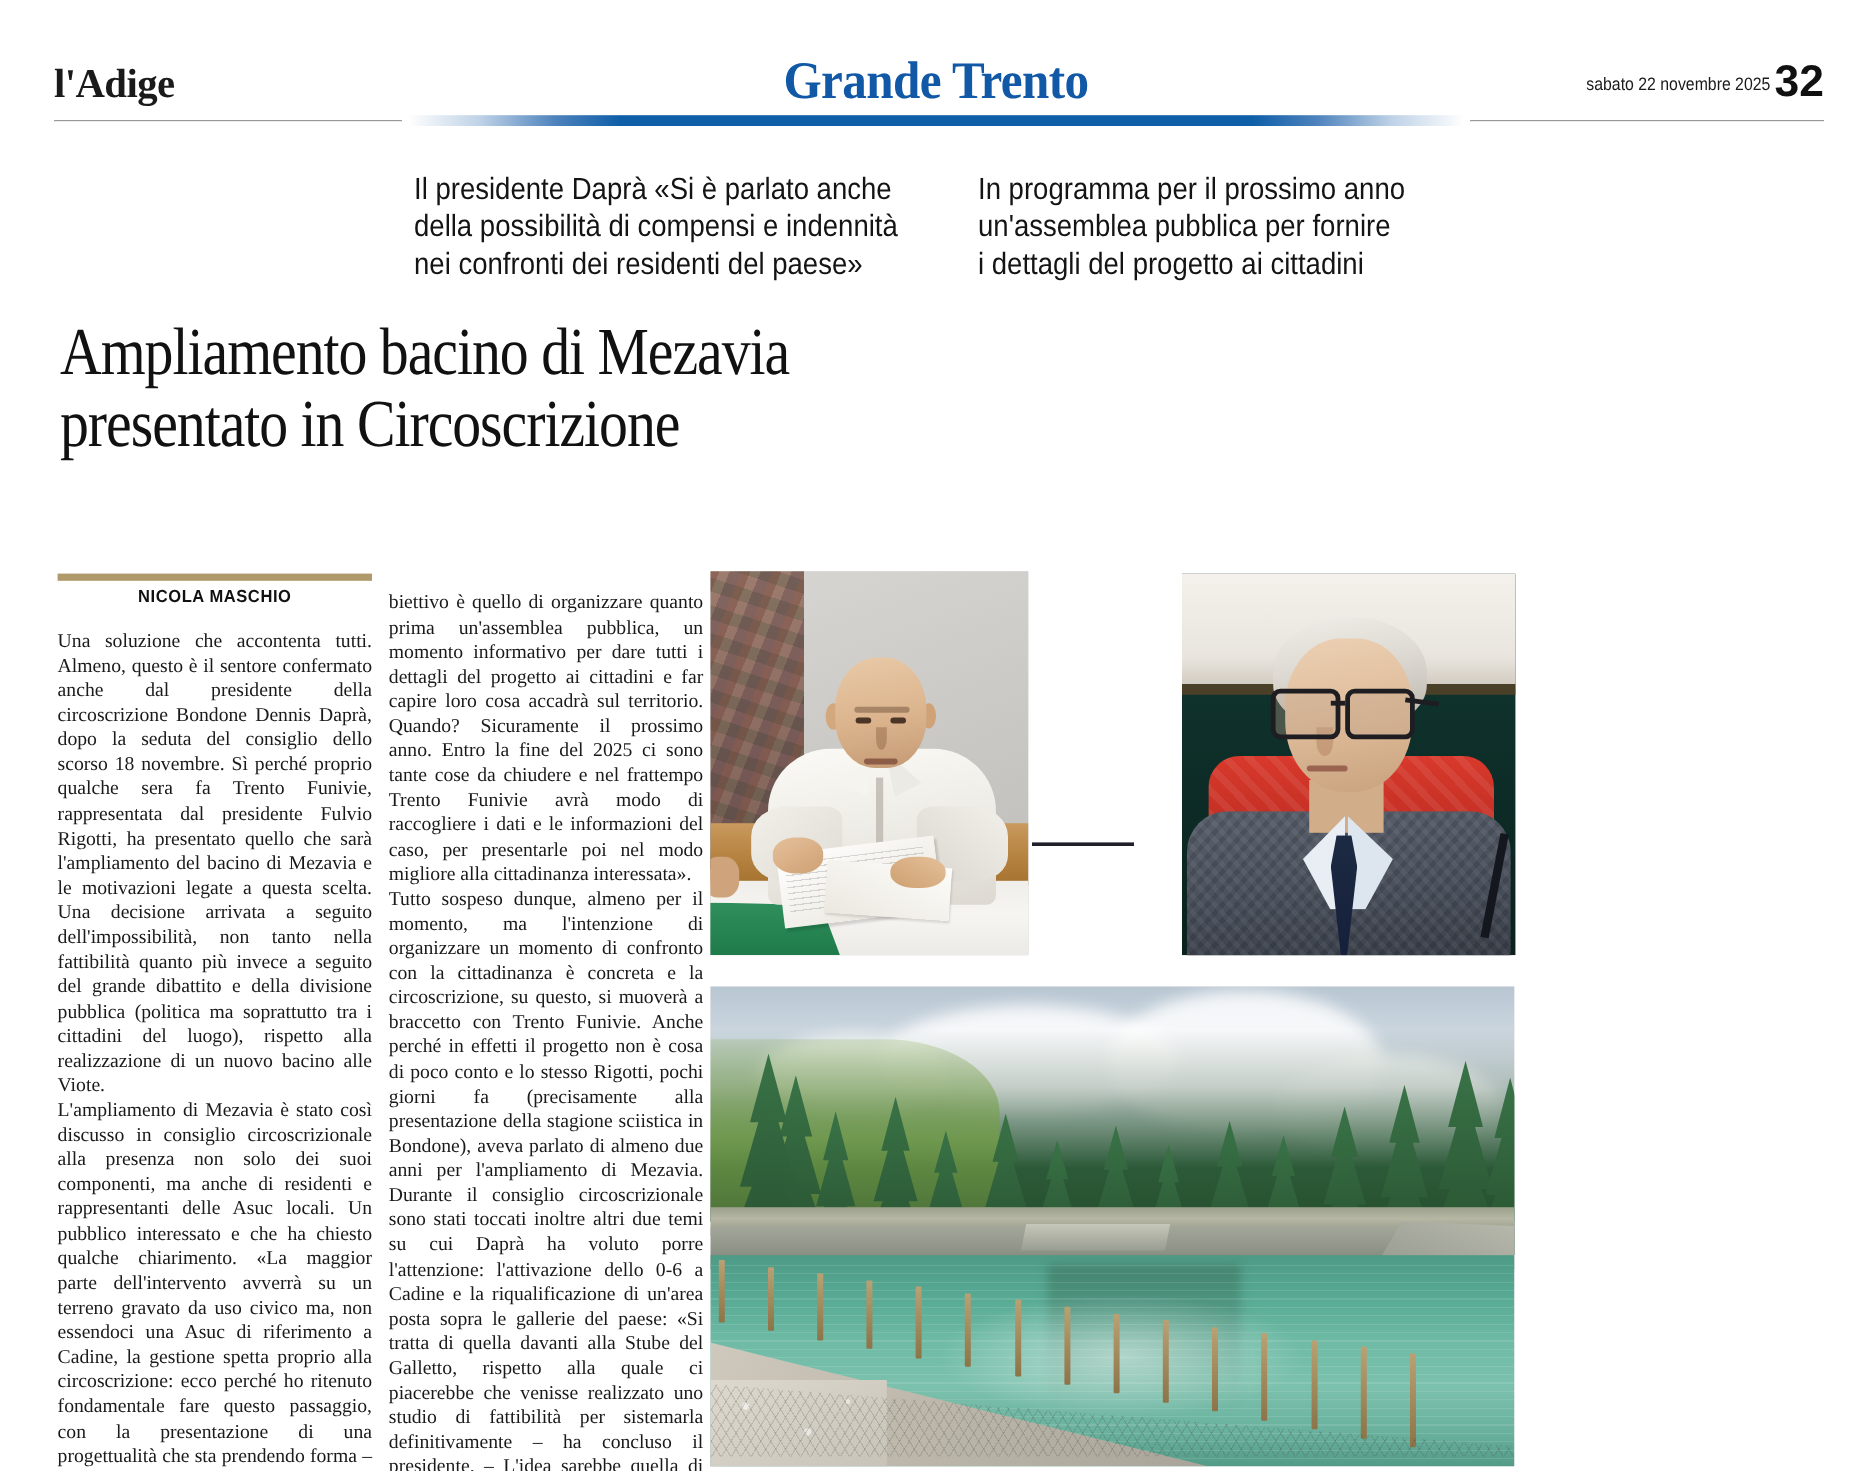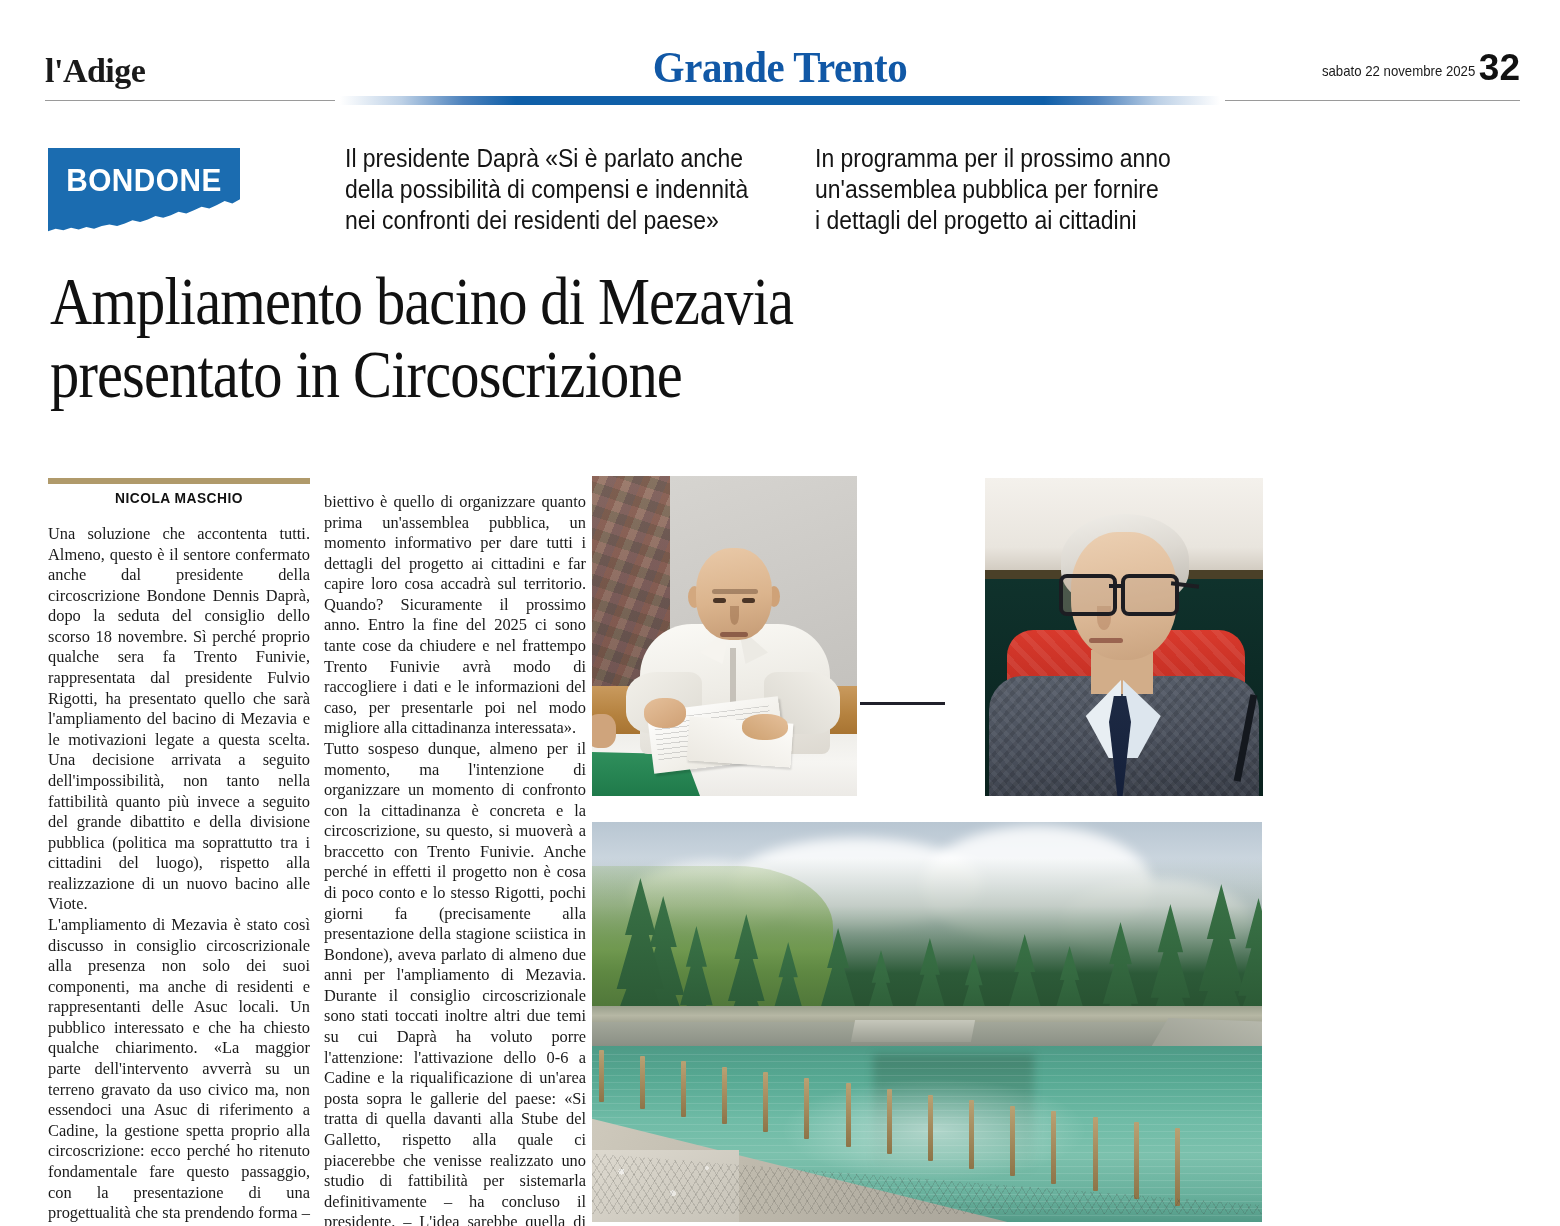--- a/index.html
+++ b/index.html
@@ -72,21 +72,21 @@
     transform:scaleX(.9);transform-origin:left top;
   }
   .kicker-1{left:345px;top:143px;width:470px;}
   .kicker-2{left:815px;top:143px;width:420px;}
   .kicker div{white-space:nowrap;}
 
   
   .headline{
     position:absolute;left:50px;top:265px;width:1300px;
     font-family:"Liberation Serif", serif;
-    font-weight:400;font-size:68px;line-height:1.07;color:#111;
+    font-weight:400;font-size:56px;line-height:1.07;color:#111;
     letter-spacing:-1px;
   }
   .headline div{white-space:nowrap;transform:scaleX(.86);transform-origin:left center;}
 
   
   .gold-rule{position:absolute;left:48px;top:478px;width:262px;height:6px;background:#b09a6b;}
   .byline{
     position:absolute;left:48px;top:490px;width:262px;text-align:center;
     font-family:"Liberation Sans", sans-serif;
     font-weight:700;font-size:14.5px;letter-spacing:.5px;color:#111;
@@ -263,23 +263,20 @@
   <div class="masthead">
     <div class="logo">l'Adige</div>
     <div class="logo-rule"></div>
     <div class="section-title">Grande Trento</div>
     <div class="blue-rule"></div>
     <div class="date-rule"></div>
     <div class="date-line">sabato 22 novembre 2025</div>
     <div class="page-no">32</div>
   </div>
 
-  <div class="badge">
-    <div class="badge-label">BONDONE</div>
-  </div>
   <div class="kicker kicker-1">
     <div>Il presidente Daprà «Si è parlato anche</div>
     <div>della possibilità di compensi e indennità</div>
     <div>nei confronti dei residenti del paese»</div>
   </div>
   <div class="kicker kicker-2">
     <div>In programma per il prossimo anno</div>
     <div>un'assemblea pubblica per fornire</div>
     <div>i dettagli del progetto ai cittadini</div>
   </div>

